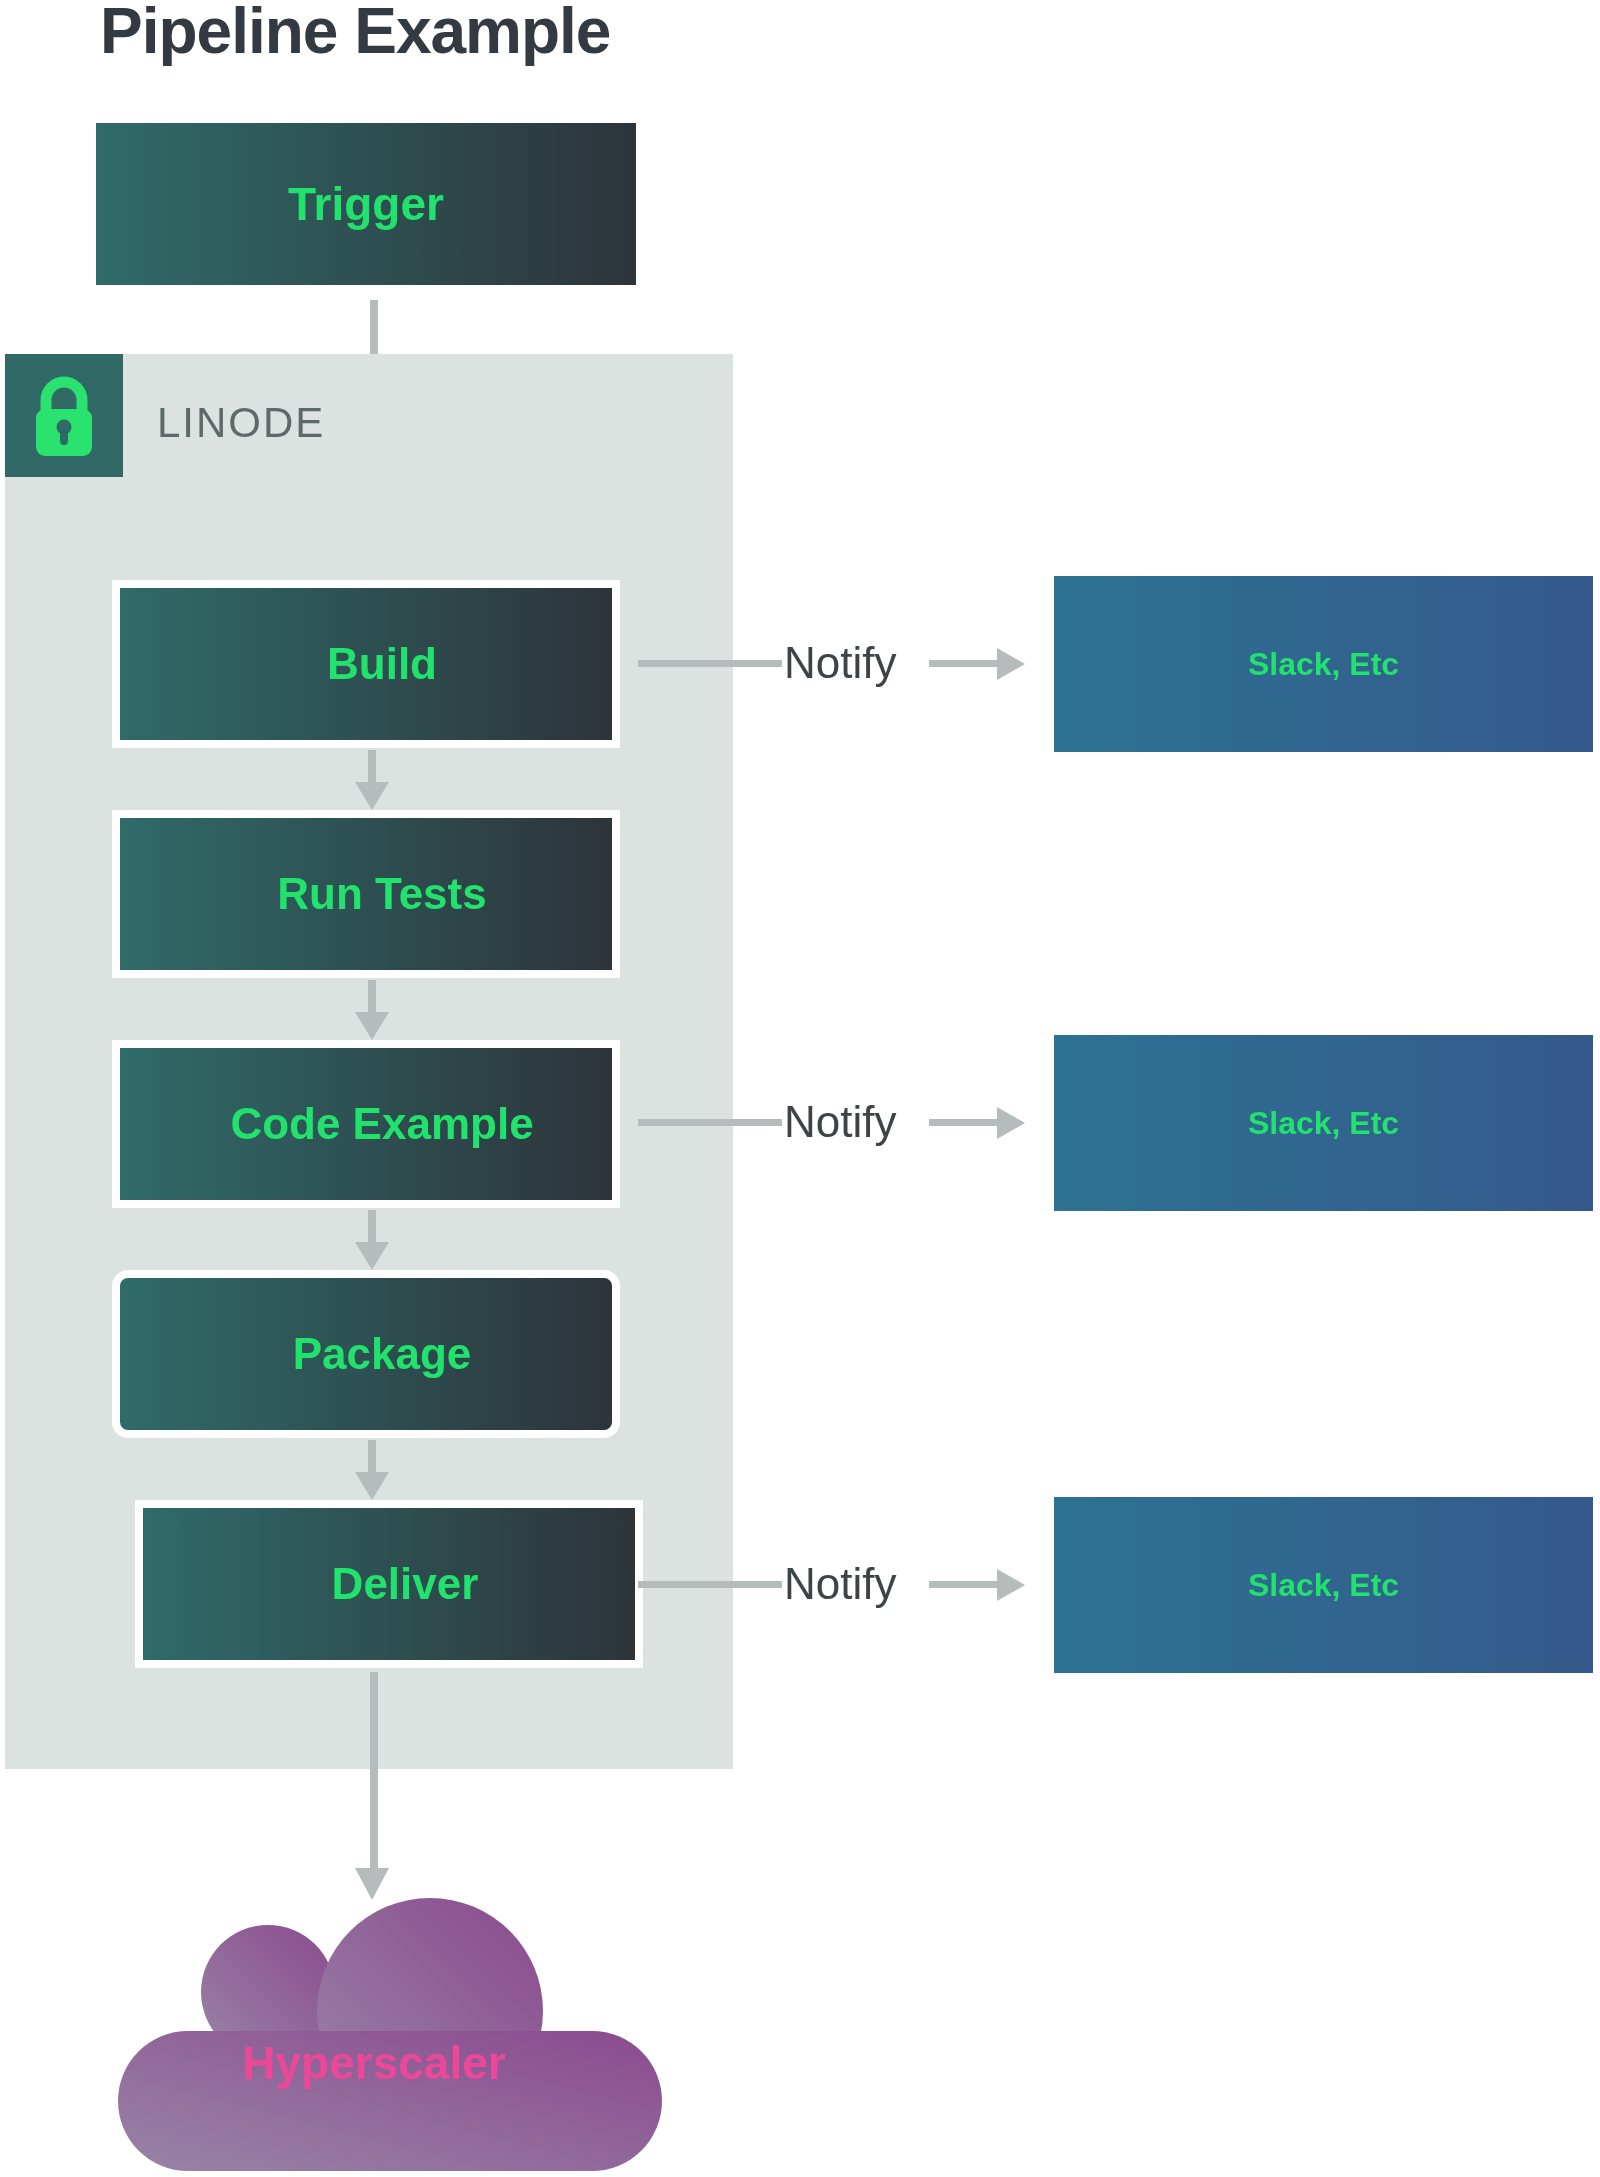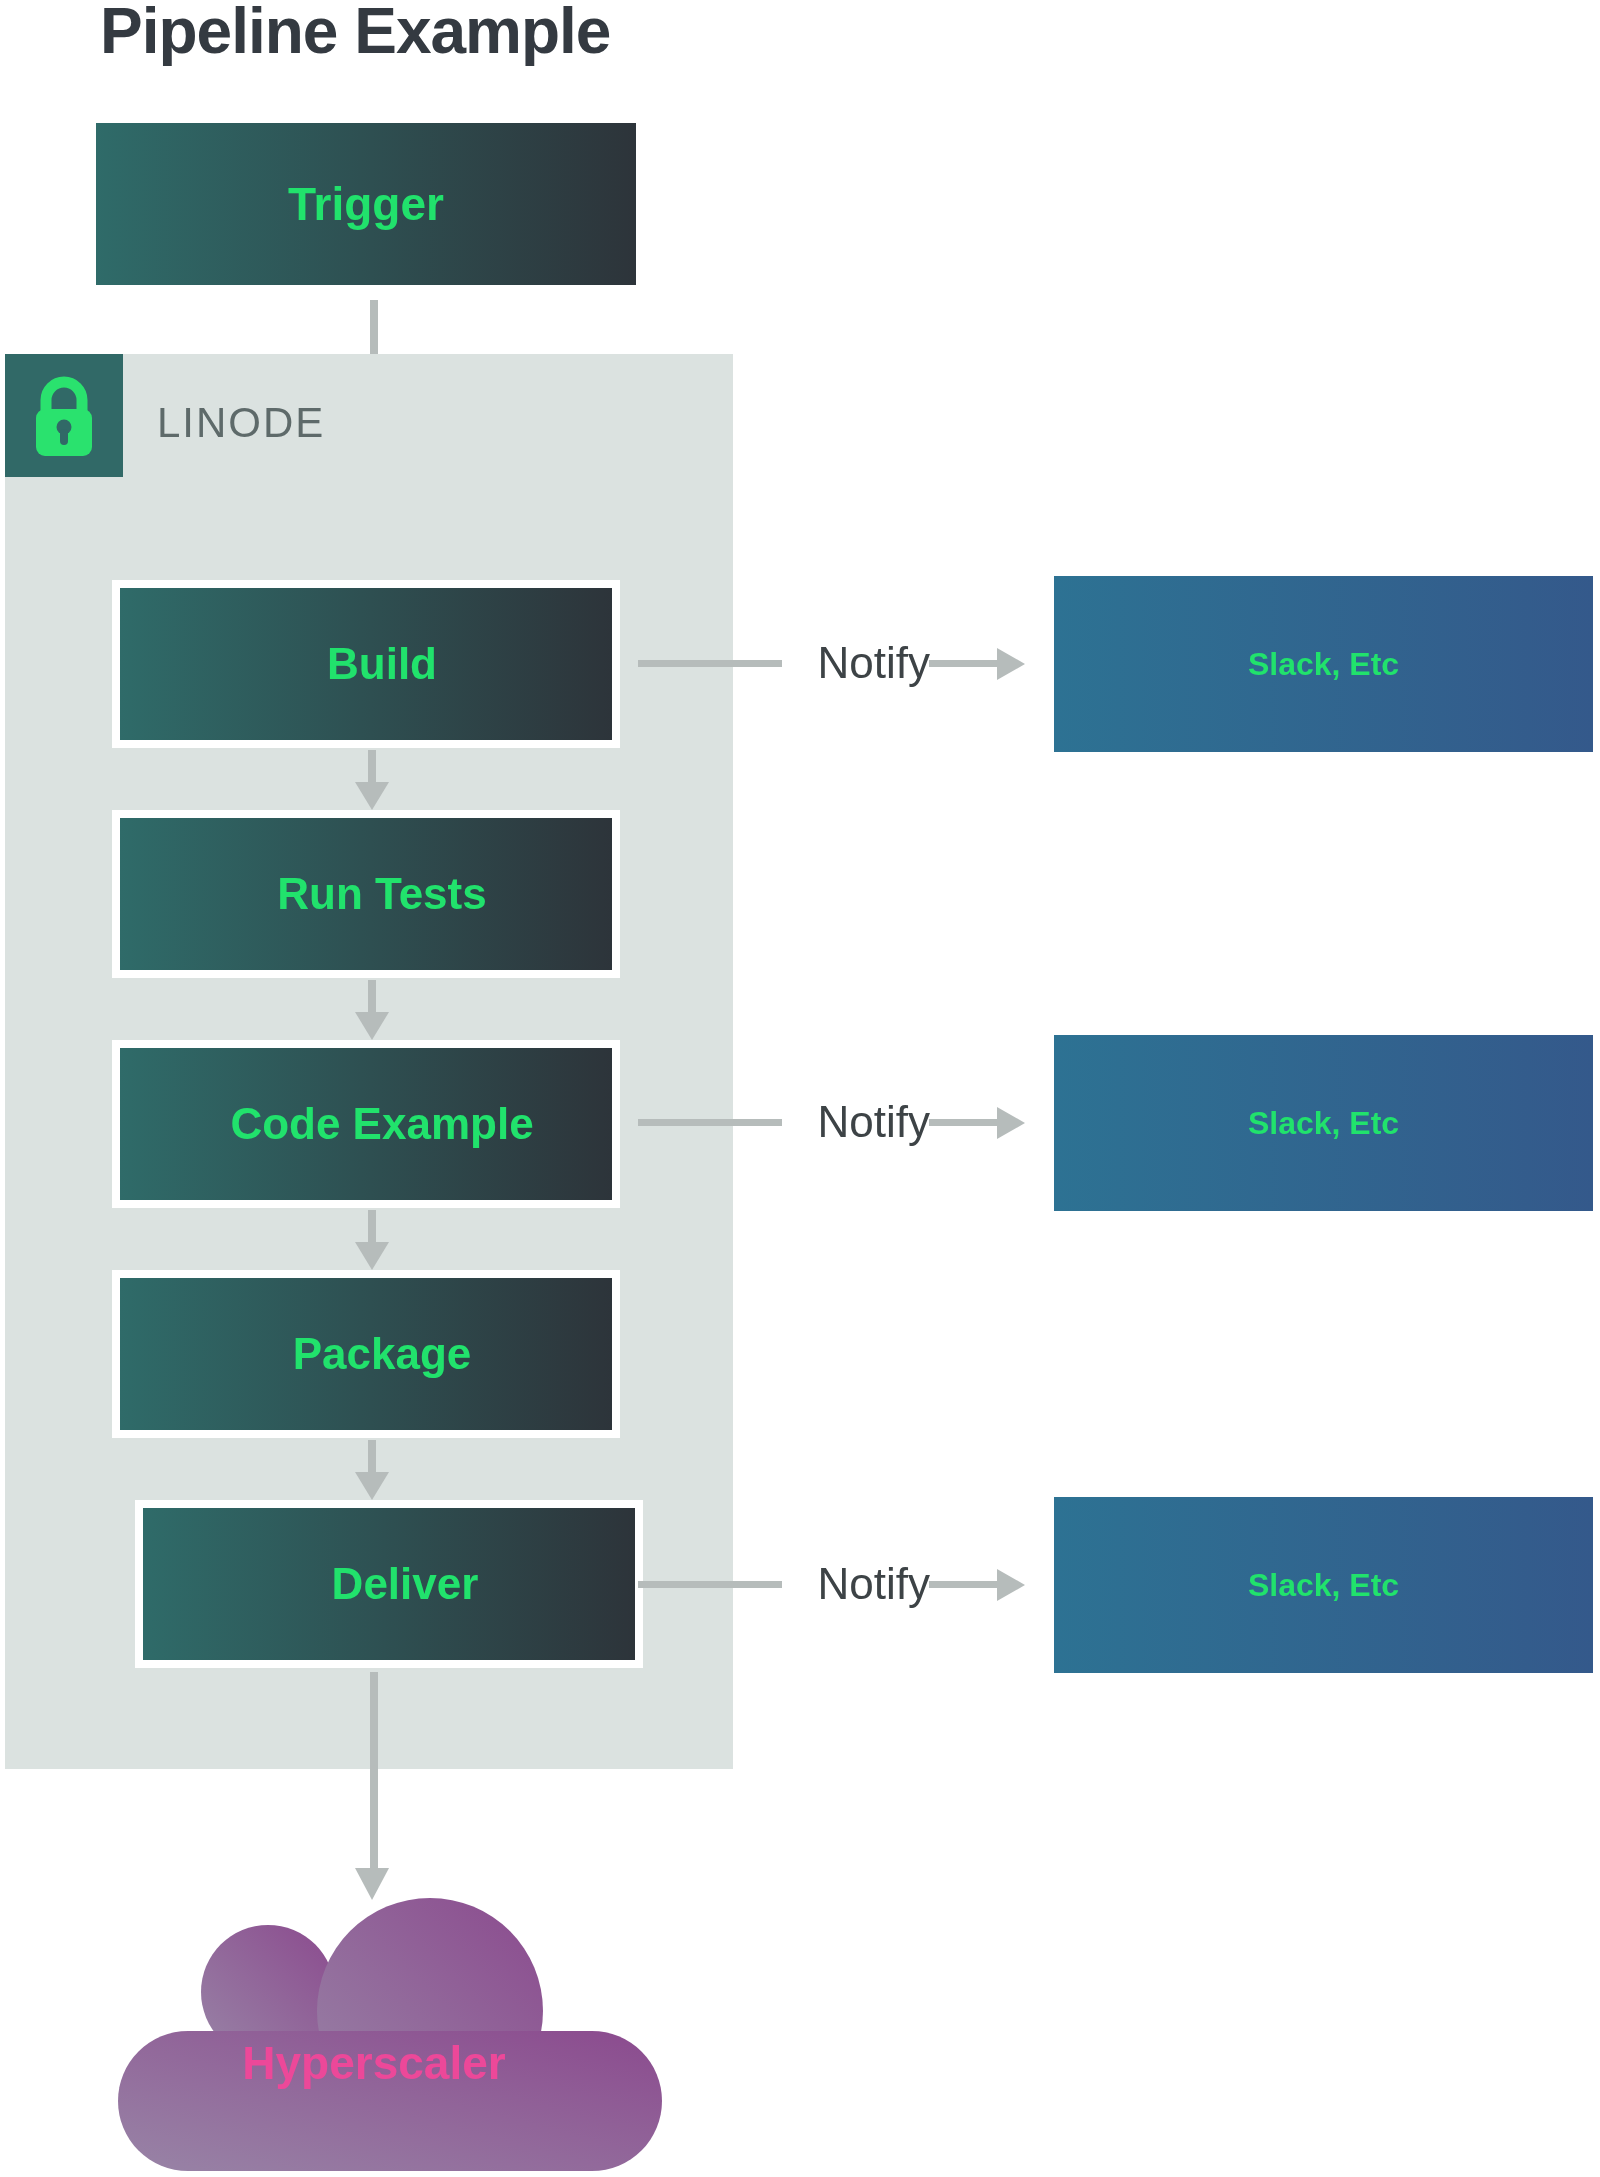--- a/index.html
+++ b/index.html
@@ -83,21 +83,21 @@
   .h-shaft { position: absolute; height: 7px; background: #b6bcbb; }
   .h-head {
     position: absolute; width: 0; height: 0;
     border-top: 16px solid transparent;
     border-bottom: 16px solid transparent;
     border-left: 28px solid #b6bcbb;
   }
   .notify-label {
     position: absolute;
     left: 784px; width: 146px;
-    text-align: right;
+    text-align: left;
     font-size: 44px;
     color: #3d4346;
   }
   .cloud-wrap { position: absolute; left: 118px; top: 1897px; width: 544px; height: 274px; }
   .cloud-label {
     position: absolute;
     left: 104px; top: 2036px;
     width: 540px;
     text-align: center;
     font-size: 46px;
@@ -141,21 +141,21 @@
   </div>
   <div class="v-shaft" style="left:368px; top:980px; height:32px;"></div>
   <div class="v-head" style="left:355px; top:1012px;"></div>
 
   <div class="node stage-box" style="top:1040px;">
     <span>Code Example</span>
   </div>
   <div class="v-shaft" style="left:368px; top:1210px; height:32px;"></div>
   <div class="v-head" style="left:355px; top:1242px;"></div>
 
-  <div class="node stage-box" style="top:1270px;">
+  <div class="node stage-box" style="top:1270px;border-radius:16px;">
     <span>Package</span>
   </div>
   <div class="v-shaft" style="left:368px; top:1440px; height:32px;"></div>
   <div class="v-head" style="left:355px; top:1472px;"></div>
 
   <div class="node stage-box" style="top:1500px;margin-left:23px;">
     <span>Deliver</span>
   </div>
 
   <div class="h-shaft" style="left:638px; top:660px; width:144px;"></div>

